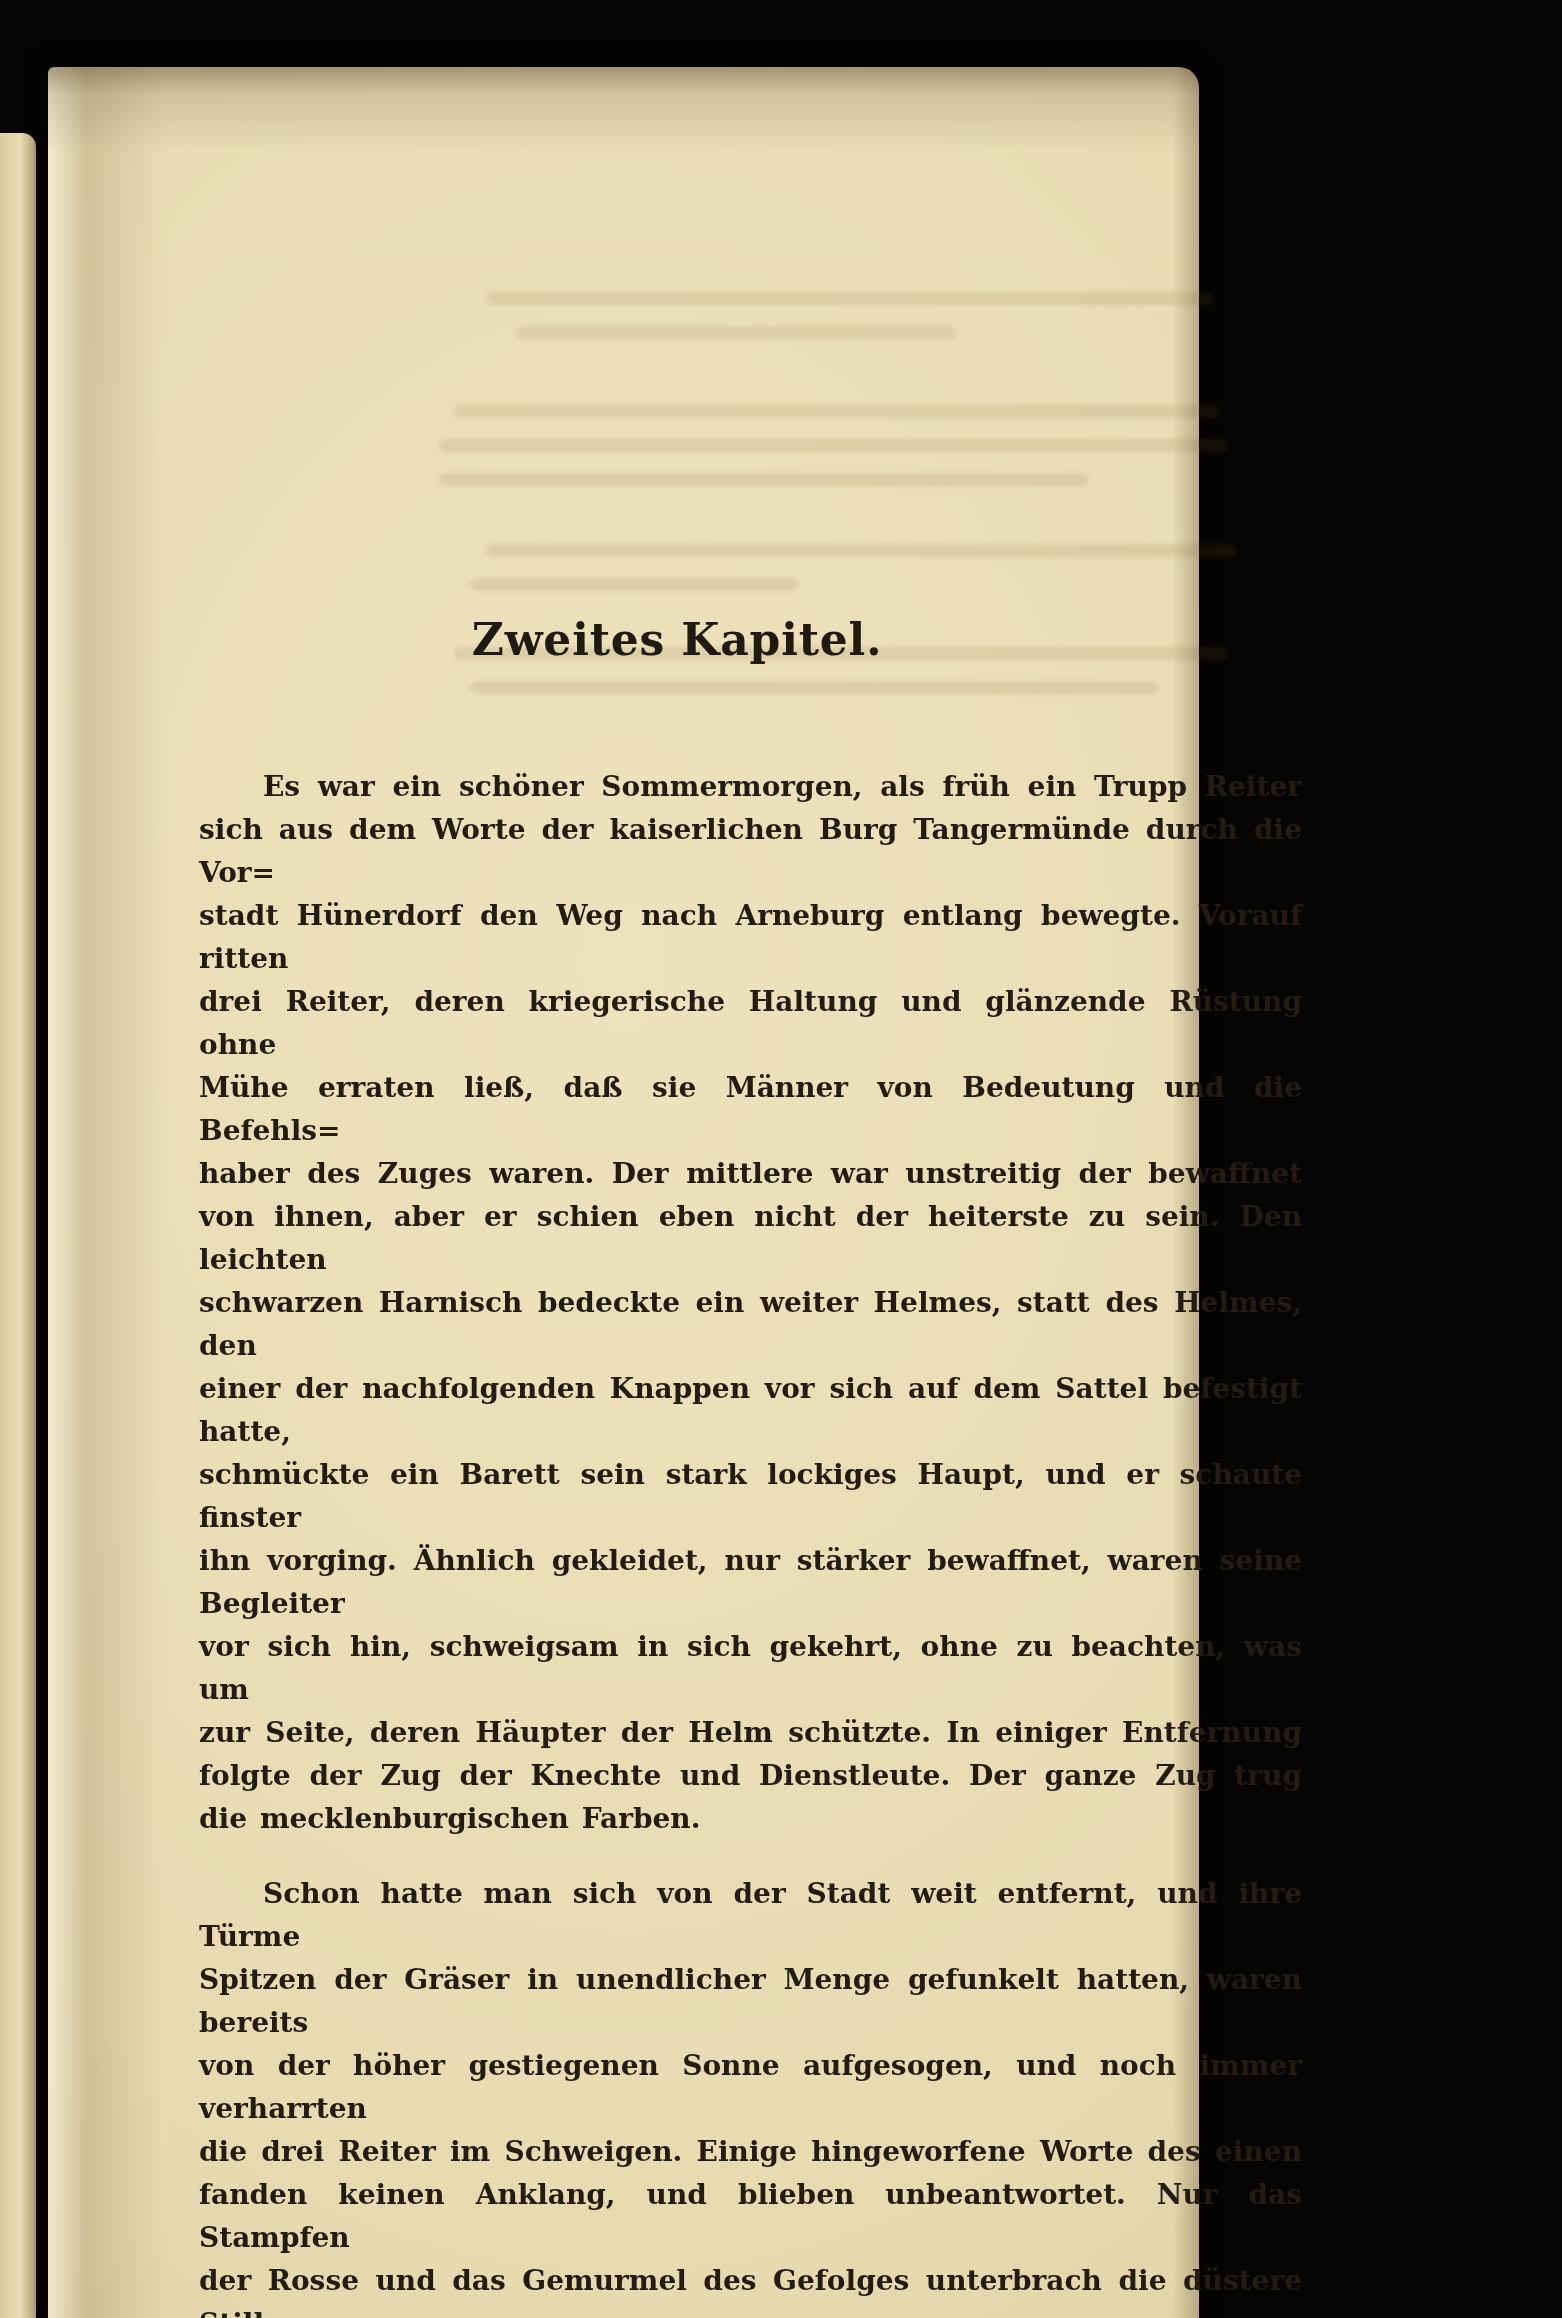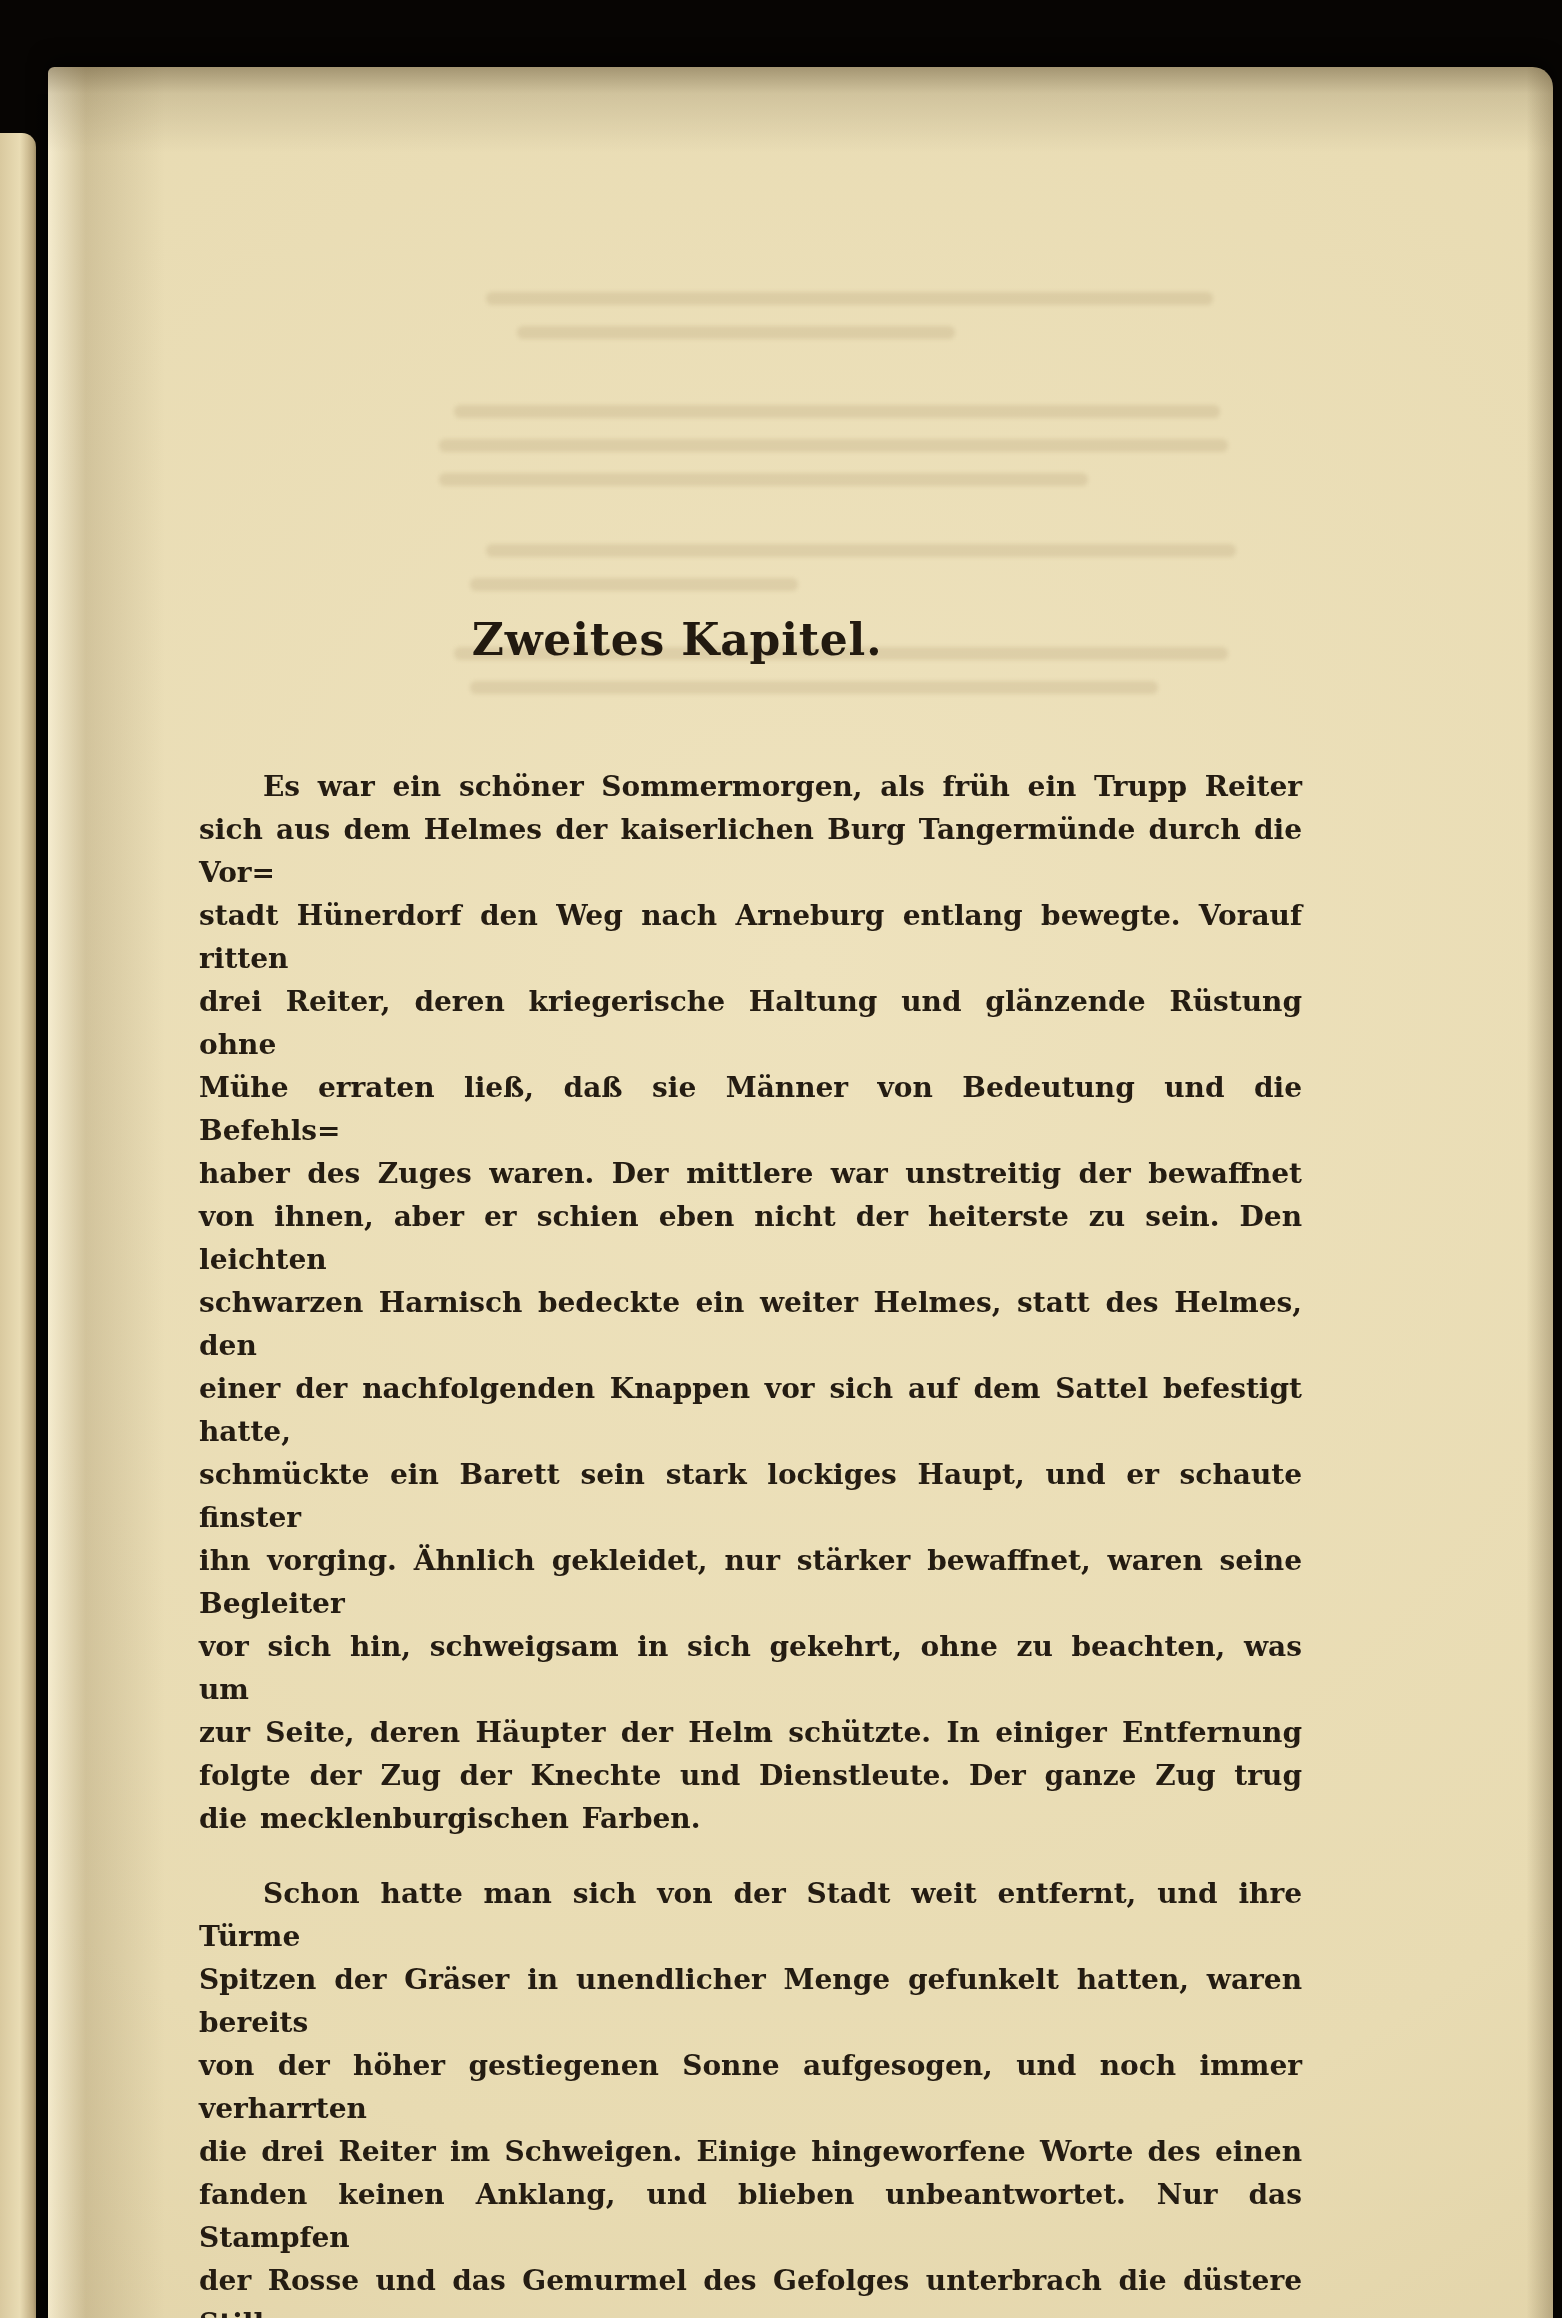--- a/index.html
+++ b/index.html
@@ -14,21 +14,21 @@
     position:absolute; left:0; top:133px; width:36px; height:2186px;
     background:linear-gradient(90deg,#d9c99f 0%, #e9dcb4 55%, #b7a277 100%);
     border-top-right-radius:14px;
   }
   .spine-shadow{
     position:absolute; left:33px; top:94px; width:22px; height:2225px;
     background:linear-gradient(90deg, rgba(0,0,0,.0), rgba(0,0,0,.55));
   }
   
   .page{
-    position:absolute; left:48px; top:67px; width:1505px; height:2251px;
+    position:absolute; left:48px; top:67px; width:1151px; height:2251px;
     background:
       linear-gradient(180deg, rgba(94,78,48,.50) 0px, rgba(94,78,48,.18) 26.6px, rgba(94,78,48,0) 86px),
       linear-gradient(90deg, rgba(255,249,228,.55) 0px, rgba(124,103,64,.22) 38px, rgba(124,103,64,0) 117px),
       linear-gradient(270deg, rgba(110,92,58,.38) 0px, rgba(110,92,58,0) 26.6px),
       radial-gradient(130% 90% at 50% 40%, #eee2bd 0%, #e8dbb2 60%, #ddcda0 100%);
     border-top-right-radius:20.3px;
     border-top-left-radius:6.3px;
     box-shadow:0 -6.3px 19px rgba(0,0,0,.6);
   }
   
@@ -70,21 +70,21 @@
   <div class="bleed" style="left:438px; top:477px; width:750px;"></div>
   <div class="bleed" style="left:422px; top:511px; width:328px;"></div>
   <div class="bleed" style="left:406px; top:580px; width:774px;"></div>
   <div class="bleed" style="left:422px; top:614px; width:688px;"></div>
 
   <div class="heading">Zweites Kapitel.</div>
 
   <div class="body-text">
       <div>
         <div class="line first">Es war ein schöner Sommermorgen, als früh ein Trupp Reiter</div>
-        <div class="line">sich aus dem Helmes der kaiserlichen Burg Tangermünde durch die Vor=</div>
+        <div class="line">sich aus dem Worte der kaiserlichen Burg Tangermünde durch die Vor=</div>
         <div class="line">stadt Hünerdorf den Weg nach Arneburg entlang bewegte. Vorauf ritten</div>
         <div class="line">drei Reiter, deren kriegerische Haltung und glänzende Rüstung ohne</div>
         <div class="line">Mühe erraten ließ, daß sie Männer von Bedeutung und die Befehls=</div>
         <div class="line">haber des Zuges waren. Der mittlere war unstreitig der bewaffnet</div>
         <div class="line">von ihnen, aber er schien eben nicht der heiterste zu sein. Den leichten</div>
         <div class="line">schwarzen Harnisch bedeckte ein weiter Helmes, statt des Helmes, den</div>
         <div class="line">einer der nachfolgenden Knappen vor sich auf dem Sattel befestigt hatte,</div>
         <div class="line">schmückte ein Barett sein stark lockiges Haupt, und er schaute finster</div>
         <div class="line">ihn vorging. Ähnlich gekleidet, nur stärker bewaffnet, waren seine Begleiter</div>
         <div class="line">vor sich hin, schweigsam in sich gekehrt, ohne zu beachten, was um</div>

